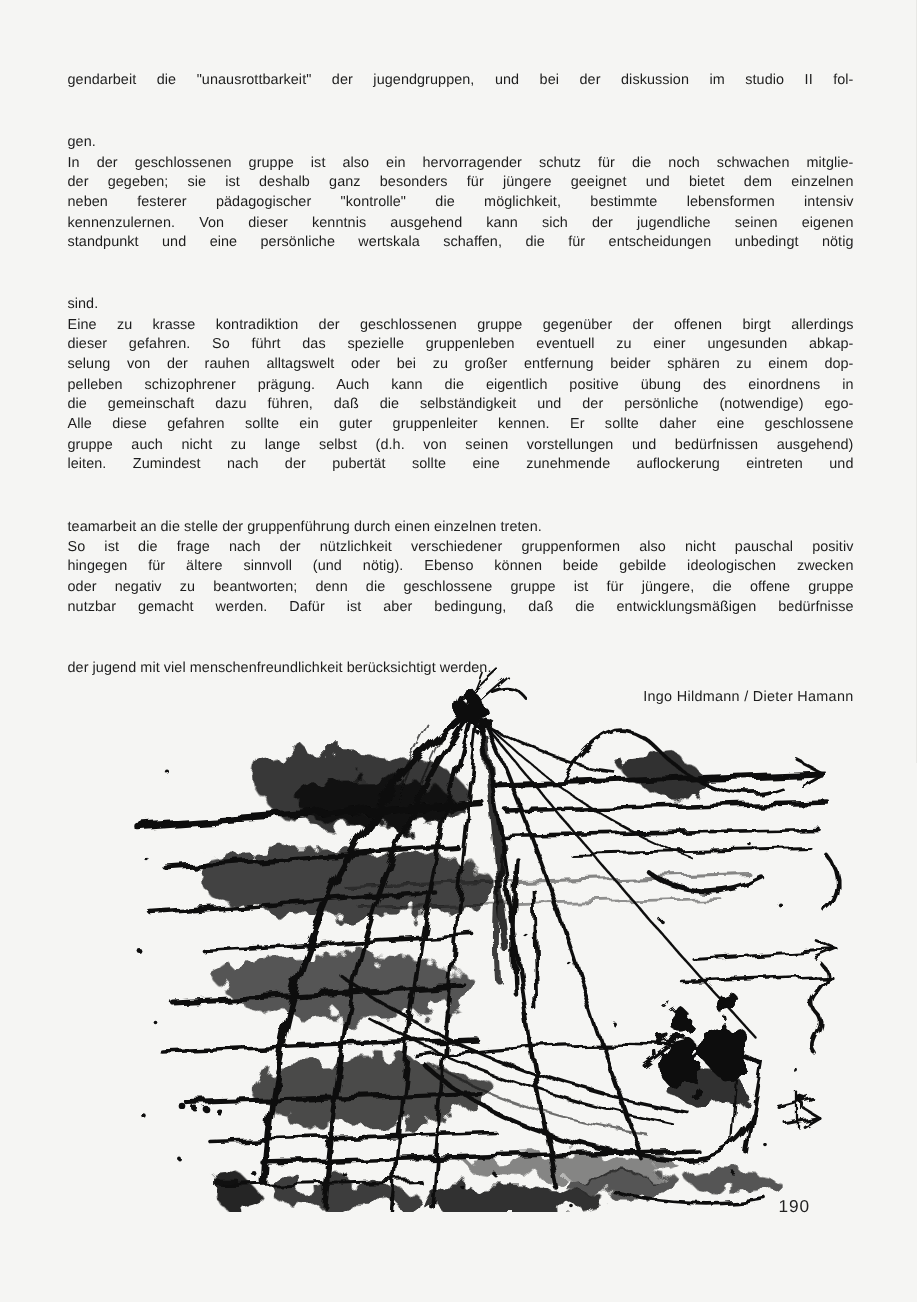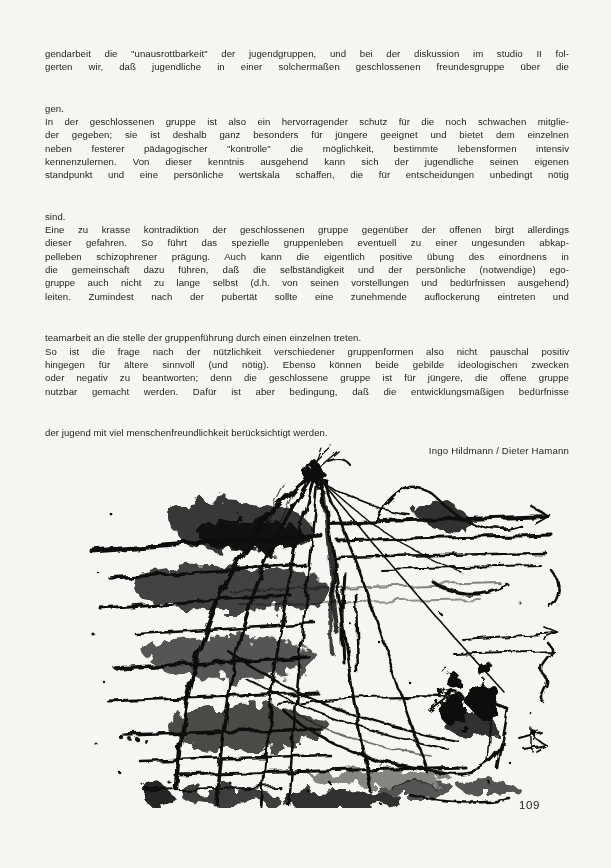--- a/index.html
+++ b/index.html
@@ -31,38 +31,39 @@
   }
 </style>
 </head>
 <body>
 
 <div class="page">
 
   <div class="textblock">
     <div class="para">
       <div class="line">gendarbeit die "unausrottbarkeit" der jugendgruppen, und bei der diskussion im studio II fol-</div>
-      <div class="line">gerten wir, daß jugendliche in einer solchermaßen geschlossenen freundesgruppe über die</div>
       <div class="line pl">gen.</div>
     </div>
     <div class="para">
       <div class="line">In der geschlossenen gruppe ist also ein hervorragender schutz für die noch schwachen mitglie-</div>
       <div class="line">der gegeben; sie ist deshalb ganz besonders für jüngere geeignet und bietet dem einzelnen</div>
       <div class="line">neben festerer pädagogischer "kontrolle" die möglichkeit, bestimmte lebensformen intensiv</div>
       <div class="line">kennenzulernen. Von dieser kenntnis ausgehend kann sich der jugendliche seinen eigenen</div>
       <div class="line">standpunkt und eine persönliche wertskala schaffen, die für entscheidungen unbedingt nötig</div>
       <div class="line pl">sind.</div>
     </div>
     <div class="para">
       <div class="line">Eine zu krasse kontradiktion der geschlossenen gruppe gegenüber der offenen birgt allerdings</div>
       <div class="line">dieser gefahren. So führt das spezielle gruppenleben eventuell zu einer ungesunden abkap-</div>
+      <div class="line">selung von der rauhen alltagswelt oder bei zu großer entfernung beider sphären zu einem dop-</div>
       <div class="line">pelleben schizophrener prägung. Auch kann die eigentlich positive übung des einordnens in</div>
       <div class="line">die gemeinschaft dazu führen, daß die selbständigkeit und der persönliche (notwendige) ego-</div>
     </div>
     <div class="para">
+      <div class="line">Alle diese gefahren sollte ein guter gruppenleiter kennen. Er sollte daher eine geschlossene</div>
       <div class="line">gruppe auch nicht zu lange selbst (d.h. von seinen vorstellungen und bedürfnissen ausgehend)</div>
       <div class="line">leiten. Zumindest nach der pubertät sollte eine zunehmende auflockerung eintreten und</div>
       <div class="line pl">teamarbeit an die stelle der gruppenführung durch einen einzelnen treten.</div>
     </div>
     <div class="para">
       <div class="line">So ist die frage nach der nützlichkeit verschiedener gruppenformen also nicht pauschal positiv</div>
       <div class="line">hingegen für ältere sinnvoll (und nötig). Ebenso können beide gebilde ideologischen zwecken</div>
       <div class="line">oder negativ zu beantworten; denn die geschlossene gruppe ist für jüngere, die offene gruppe</div>
       <div class="line">nutzbar gemacht werden. Dafür ist aber bedingung, daß die entwicklungsmäßigen bedürfnisse</div>
       <div class="line pl">der jugend mit viel menschenfreundlichkeit berücksichtigt werden.</div>
@@ -211,15 +212,15 @@
 
         <circle cx="42" cy="295" r="2.2"></circle>
           <circle cx="50" cy="296" r="2"></circle>
           <circle cx="58" cy="297" r="2.2"></circle>
           <circle cx="66" cy="298" r="2"></circle>
         <rect x="64" y="344" width="16" height="5" opacity="0.9"></rect>
       </g>
     </svg>
   </div>
 
-  <div class="pagenum">109</div>
+  <div class="pagenum">190</div>
 
 </div>
 
 </body></html>

